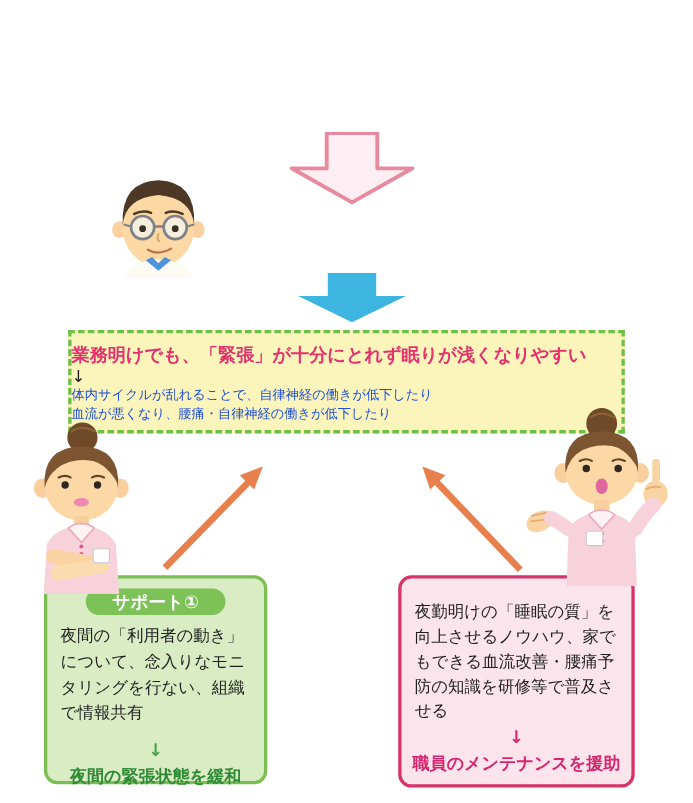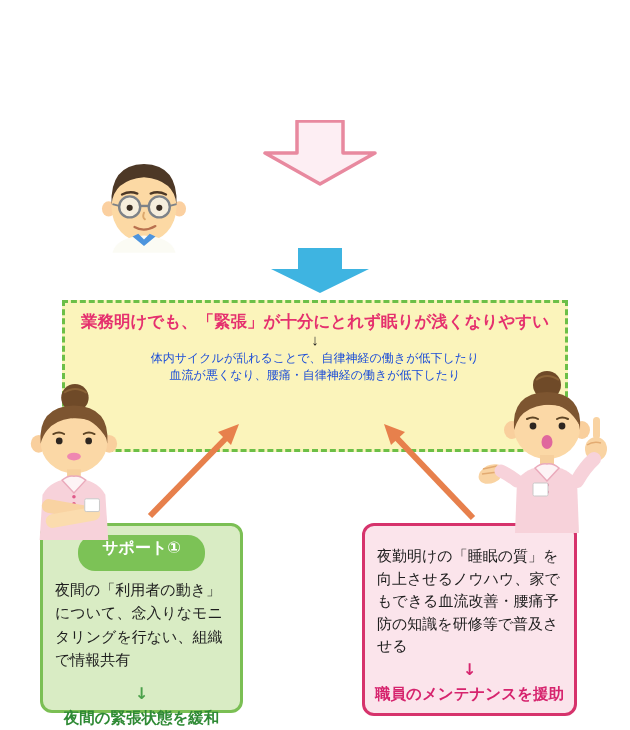--- a/index.html
+++ b/index.html
@@ -45,23 +45,23 @@
     left: 140px; top: 193px; width: 354px; height: 53px;
     background: #e9f3ea; border: 3px solid #2fa8dc; border-radius: 14px;
     z-index: 2; display: flex; align-items: center; justify-content: center;
   }
   .bubble-text { font-size: 16.5px; color: #1e1e1e; font-weight: 500; }
 
   .man-illo { left: 101px; top: 157px; z-index: 3; }
 
   
   .outcome-box {
-    left: 62px; top: 300px; width: 506px; height: 152px;
+    left: 62px; top: 300px; width: 506px; height: 94px;
     background: #fbf4bb; border: 3px dashed #6cbf47;
-    z-index: 1; text-align: center; padding-top: 9px; font-family: Liberation Mono, monospace;
+    z-index: 1; padding-top: 9px;
   }
   .outcome-headline {
     color: #e5306e; font-weight: bold; font-size: 16.5px; line-height: 1.35;
   }
   .outcome-arrow { color: #1e1e1e; font-size: 15px; line-height: 1.1; }
   .outcome-body {
     color: #1d4ed8; font-size: 12px; line-height: 1.45; font-weight: 500;
   }
 
   
@@ -76,21 +76,21 @@
   }
   .support1 {
     left: 40px; top: 523px; width: 203px; height: 190px;
     background: #d9ecc4; border: 3px solid #7bbf54;
   }
   .support2 {
     left: 362px; top: 523px; width: 215px; height: 193px;
     background: #fbe4eb; border: 3px solid #d6336c;
   }
   .badge {
-    display: inline-block; margin-top: 9px; padding: 3px 24px 12px;
+    display: inline-block; margin-top: 9px; padding: 3px 24px 0;
     border-radius: 17px; color: #ffffff; font-weight: bold; font-size: 16px;
   }
   .badge-green { background: #7cc256; }
   .badge-pink  { background: #d6246e; }
   .support-body {
     margin: 8px 10px 0 12px; text-align: left;
     font-size: 15px; line-height: 1.55; color: #1e1e1e; font-weight: 500;
   }
   .support2 .support-body { margin-top: 19px; line-height: 1.5; }
   .support-arrow { display: block; font-size: 16px; font-weight: bold; margin-top: 7px; }

